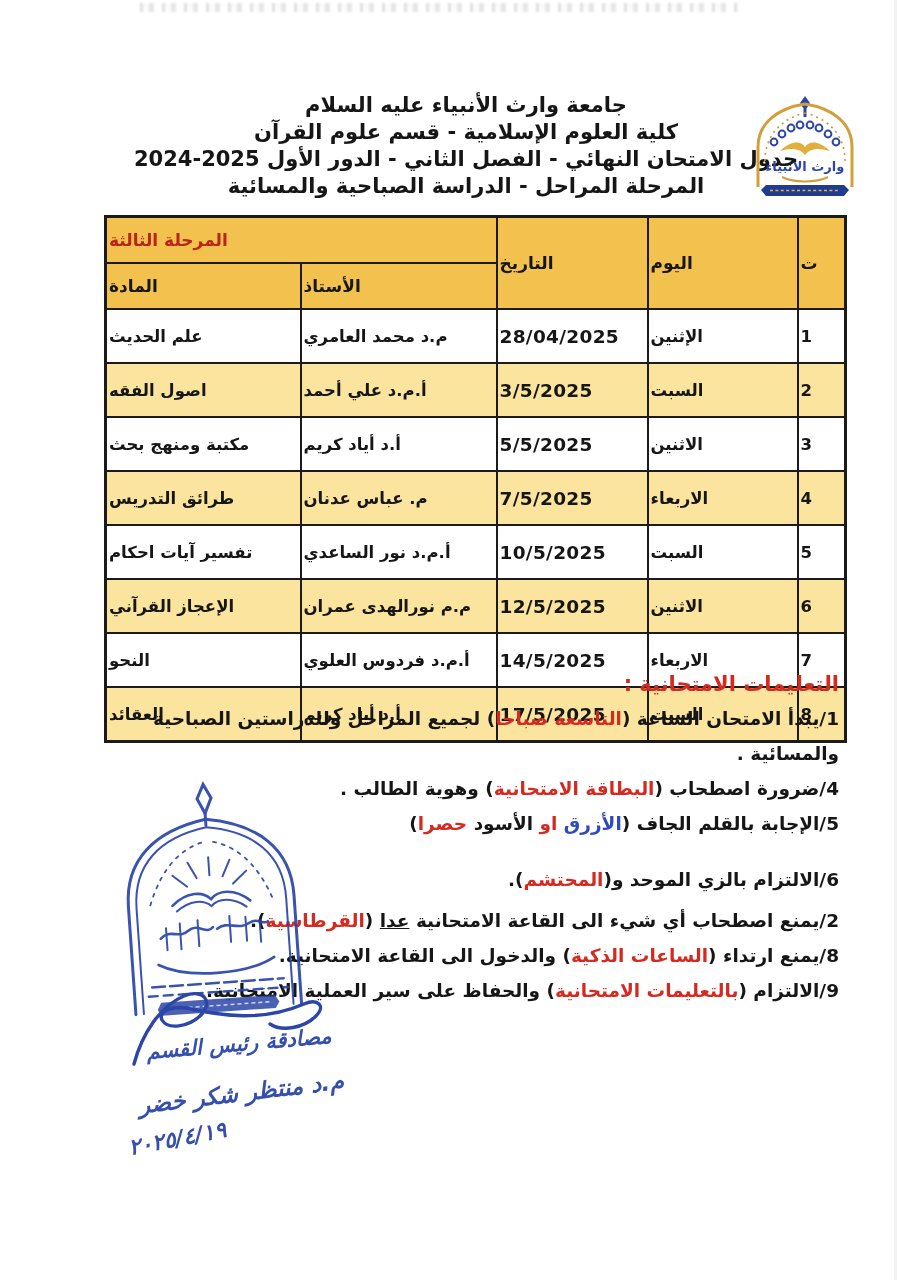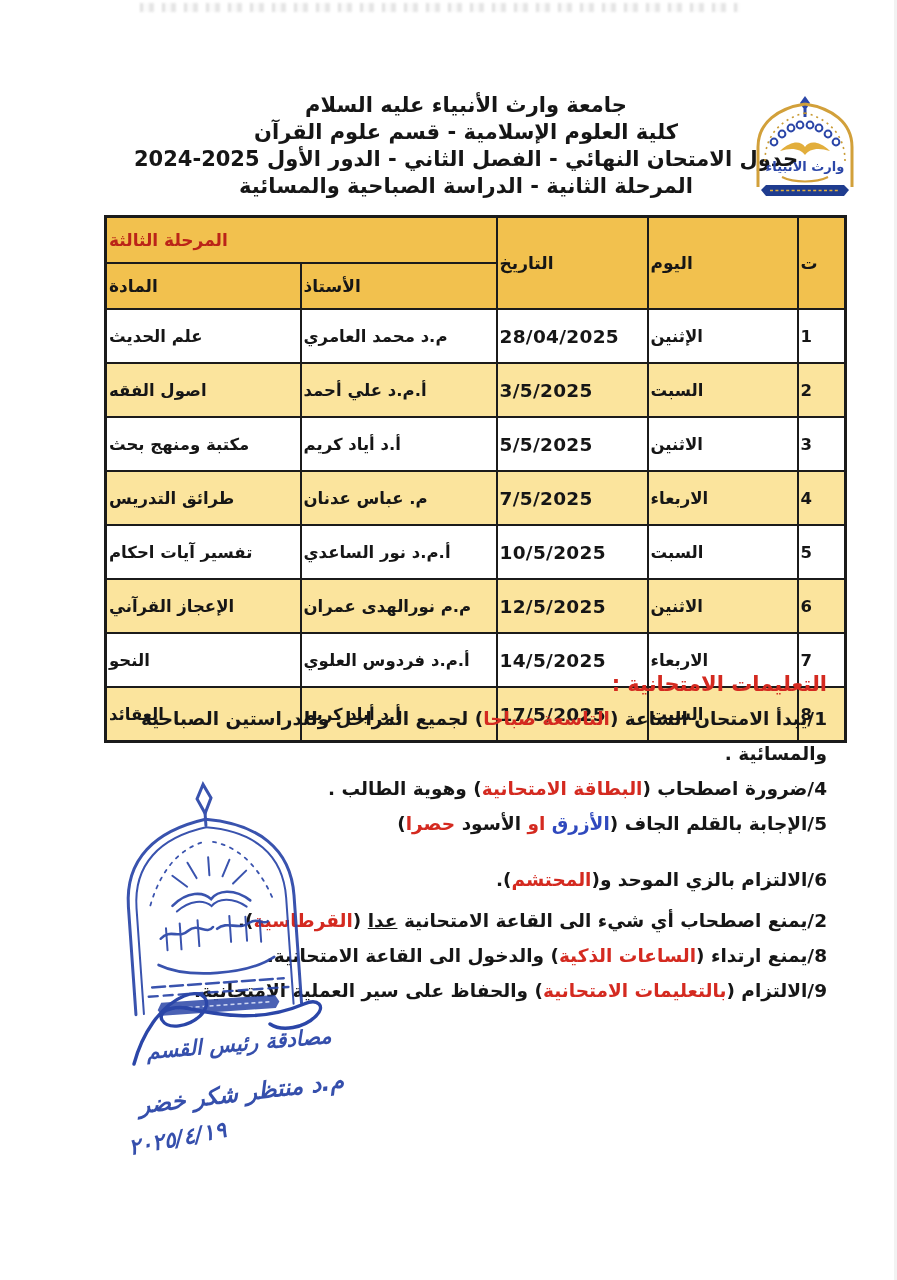--- a/index.html
+++ b/index.html
@@ -51,21 +51,21 @@
   }
   .exam-table thead th{background:var(--gold);font-size:17px;}
   .exam-table thead tr:first-child th{height:36px;}
   .exam-table thead tr:last-child th{height:36px;}
   th.stage{font-size:22px;color:var(--stage-red);}
   .exam-table tbody td{font-size:16.5px;height:44px;background:#fff;}
   .exam-table tbody tr.alt td{background:var(--row-yellow);}
   .exam-table tbody td.date-cell{font-size:18.5px;letter-spacing:.3px;}
   
   .instructions{
-    position:absolute;top:672px;right:70px;width:725px;
+    position:absolute;top:672px;right:58px;width:725px;
     direction:rtl;text-align:right;font-weight:bold;
   }
   .instr-title{font-size:21px;color:var(--red);margin-bottom:5px;}
   .instr-line{font-size:18.5px;line-height:35px;}
   .gap-large{margin-top:21px;}
   .gap-small{margin-top:6px;}
   
   .stamp{position:absolute;left:102px;top:779px;transform:rotate(-4deg);opacity:.93;}
   .signature{position:absolute;left:112px;top:972px;}
   .hand{
@@ -79,21 +79,21 @@
 </head>
 <body>
 
 <div class="noise-top"></div>
 <div class="noise-right"></div>
 
 <header class="doc-header">
   <div class="h-line">جامعة وارث الأنبياء عليه السلام</div>
   <div class="h-line">كلية العلوم الإسلامية - قسم علوم القرآن</div>
   <div class="h-line">جدول الامتحان النهائي - الفصل الثاني - الدور الأول 2025-2024</div>
-  <div class="h-line">المرحلة الثانية - الدراسة الصباحية والمسائية</div>
+  <div class="h-line">المرحلة المراحل - الدراسة الصباحية والمسائية</div>
 </header>
 
 <svg class="logo" width="118" height="112" viewBox="0 0 118 112">
   <g>
     <path d="M59 16 L64 8 L59 1 L54 8 Z" fill="#2B46A8"></path>
     <rect x="57.5" y="14" width="3" height="8" fill="#2B46A8"></rect>
   </g>
   <g fill="none" stroke="#D2A03A" stroke-width="3">
     <path d="M12 92 L12 52 C12 27 33 13 59 9"></path>
     <path d="M106 92 L106 52 C106 27 85 13 59 9"></path>

